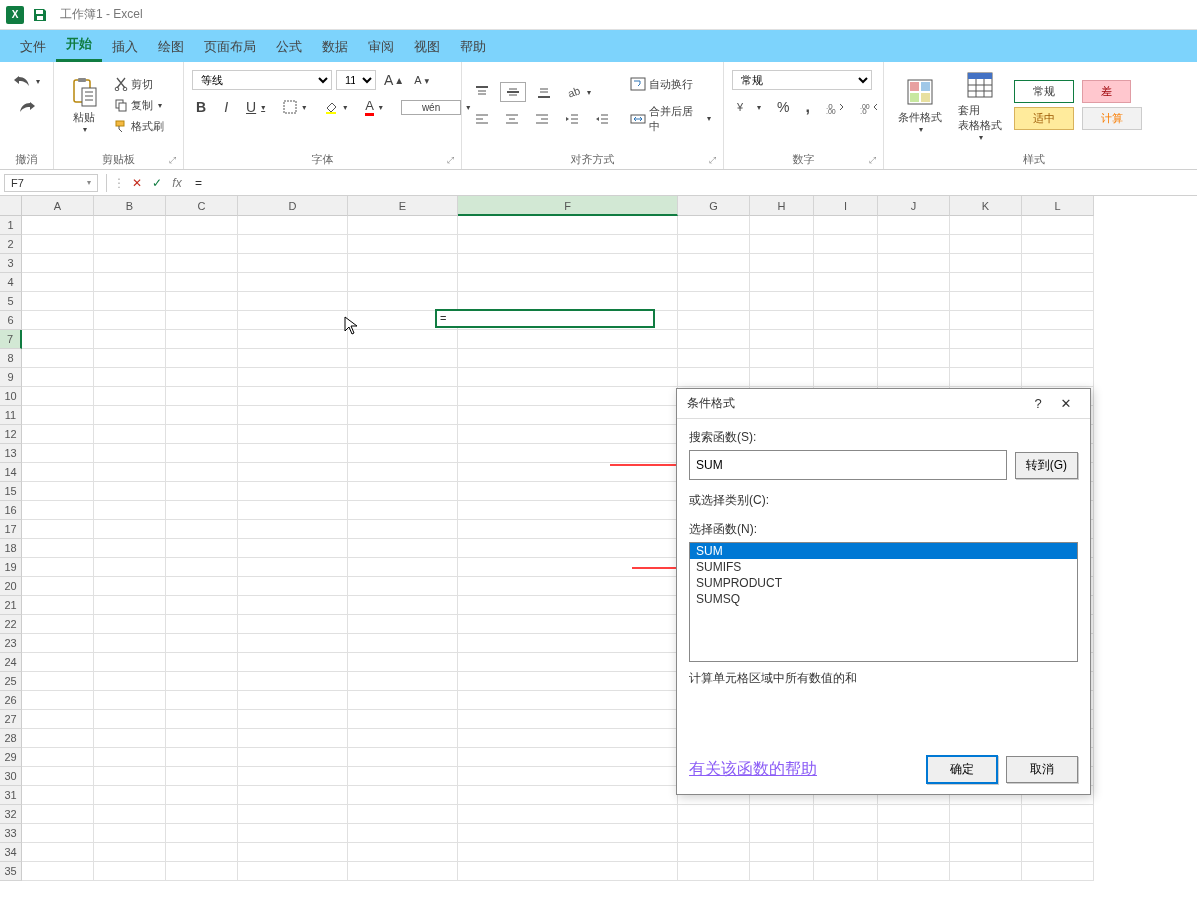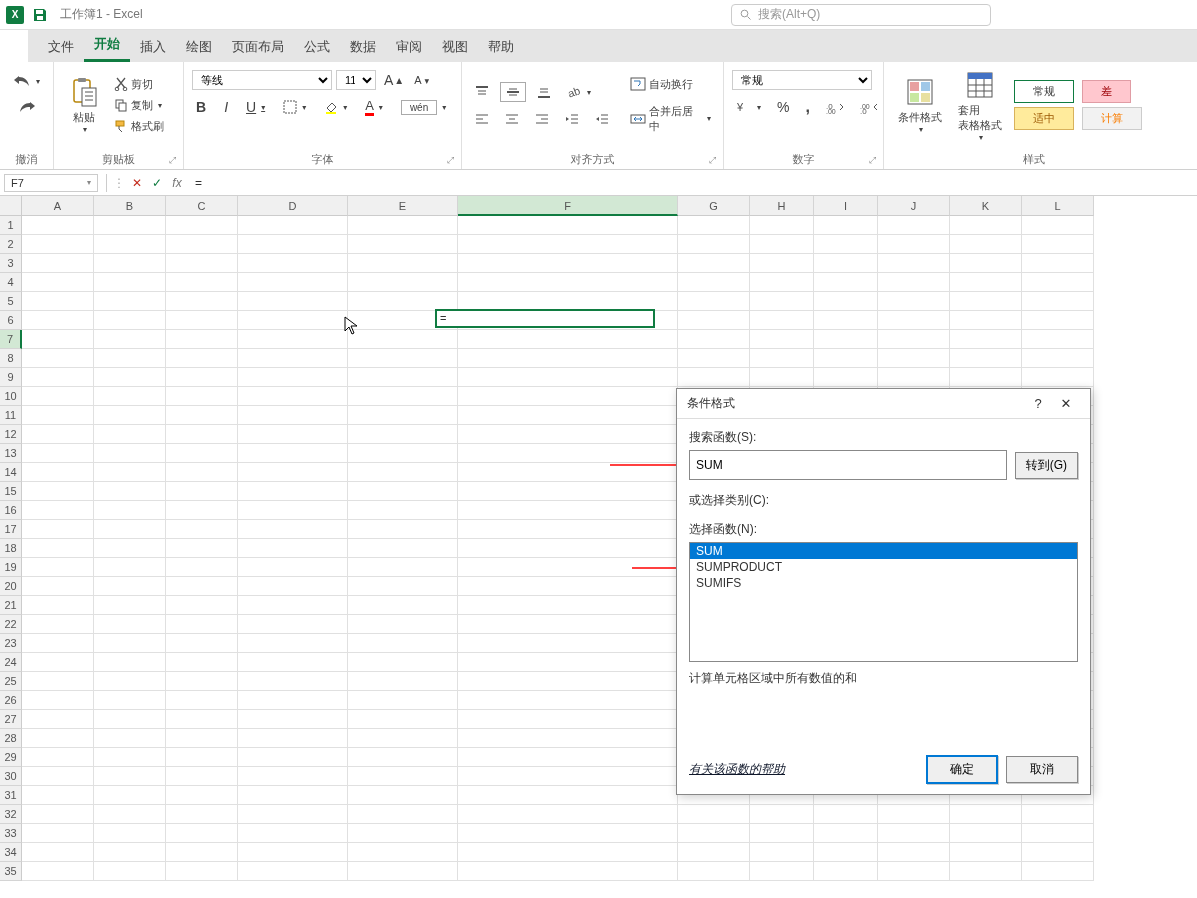--- a/index.html
+++ b/index.html
@@ -7,21 +7,21 @@
 
 
 .titlebar { height: 30px; background: #fff; display: flex; align-items: center; padding: 0 6px; border-bottom: 1px solid #e0e0e0; }
 .excel-icon { width: 18px; height: 18px; background: #107c41; display: inline-flex; align-items: center; justify-content: center; color: #fff; font-weight: bold; font-size: 10px; border-radius: 2px; margin-right: 8px; }
 .save-icon { width: 16px; height: 16px; color: #107c41; margin-right: 12px; }
 .title-text { color: #777; font-size: 12px; }
 .search-box { margin-left: auto; margin-right: 200px; display: flex; align-items: center; border: 1px solid #ccc; border-radius: 4px; padding: 2px 8px; width: 260px; height: 22px; color: #999; }
 .search-box svg { margin-right: 6px; }
 
 
-.tabs { height: 32px; display: flex; align-items: flex-end; padding: 0 10px; background: #e5e5e5; margin-left: 28px; }
+.tabs { height: 32px; display: flex; align-items: flex-end; padding: 0 10px; background: #7dd3fc; }
 .tab { padding: 6px 10px; font-size: 13px; color: #444; cursor: pointer; }
 .tab.active { color: #107c41; border-bottom: 3px solid #107c41; font-weight: 600; }
 
 
 .ribbon { height: 108px; background: #fff; border-bottom: 1px solid #d0d0d0; display: flex; }
 .ribbon-group { border-right: 1px solid #e0e0e0; padding: 4px 8px 2px 8px; display: flex; flex-direction: column; justify-content: space-between; position: relative; }
 .ribbon-group-label { text-align: center; font-size: 11px; color: #666; margin-top: 2px; }
 .ribbon-row { display: flex; align-items: center; gap: 4px; }
 .ribbon-col { display: flex; flex-direction: column; gap: 2px; }
 .rbtn { display: flex; align-items: center; gap: 3px; padding: 2px 4px; font-size: 11px; color: #444; cursor: pointer; }
@@ -71,47 +71,40 @@
 .dlg-input { flex: 1; border: 1px solid #888; padding: 4px 6px; font-size: 12px; }
 .dlg-btn { border: 1px solid #888; background: #efefef; padding: 4px 10px; font-size: 12px; cursor: pointer; box-shadow: 1px 1px 0 #ccc; }
 .dlg-btn.primary { border: 2px solid #0078d4; }
 .dlg-select { border: 1px solid #888; padding: 2px 4px; font-size: 12px; flex: 1; }
 .fn-list { border: 1px solid #888; height: 120px; overflow-y: scroll; margin-bottom: 8px; }
 .fn-item { padding: 1px 6px; font-size: 12px; cursor: pointer; }
 .fn-item.selected { background: #0078d4; color: #fff; }
 .fn-sig { font-size: 12px; margin-bottom: 4px; }
 .fn-desc { font-size: 12px; color: #333; margin-bottom: 60px; font-family: Liberation Serif, serif; }
 .dlg-footer { display: flex; align-items: center; padding-top: 8px; }
-.help-link { color: #0f172a; text-decoration: underline; cursor: pointer; font-size: 12px; font-style: italic; }
+.help-link { color: #8b5cf6; text-decoration: underline; cursor: pointer; font-size: 16px; }
 .dlg-footer .dlg-btn { width: 72px; text-align: center; margin-left: 8px; }
 
 
 .arrow { position: absolute; pointer-events: none; }
 .arrow-line { stroke: #ff0000; stroke-width: 1.5; fill: none; }
 .arrow-head { fill: #ff0000; }
 
 
 .cursor-ptr { position: absolute; pointer-events: none; }
 </style>
 </head>
 <body>
 
 <div class="titlebar">
   <span class="excel-icon">X</span>
   <svg class="save-icon" viewBox="0 0 16 16">
       <path fill="#107c41" d="M2 2h10l2 2v10H2V2zm2 1v4h7V3H4zm1 6v4h6V9H5z"></path>
     </svg>
   <span class="title-text">工作簿1 - Excel</span>
-  <div class="search-box">
-    <svg width="12" height="12" viewBox="0 0 16 16">
-        <circle cx="6" cy="6" r="4.5" stroke="#999" fill="none" stroke-width="1.3"></circle>
-        <line x1="10" y1="10" x2="14" y2="14" stroke="#999" stroke-width="1.3"></line>
-      </svg>
-    <span>搜索(Alt+Q)</span>
-  </div>
 </div>
 
 <div class="tabs">
   <div class="tab">文件</div>
   <div class="tab active">开始</div>
   <div class="tab">插入</div>
   <div class="tab">绘图</div>
   <div class="tab">页面布局</div>
   <div class="tab">公式</div>
   <div class="tab">数据</div>
@@ -206,21 +199,21 @@
               <path d="M3 8l5-5 4 4-5 5-4-4z" fill="none" stroke="#555"></path>
               <rect x="2" y="12" width="10" height="2" fill="#ffff00"></rect>
             </svg>
             <span class="dropdown-arrow">▾</span>
           </span>
         <span class="rbtn">
             <span style="font-size:13px;border-bottom:3px solid #ff0000">A</span>
             <span class="dropdown-arrow">▾</span>
           </span>
         <span class="rbtn">
-            <span style="font-size:10px;border:1px solid #aaa;padding:1px 8px">wén</span>
+            <span style="font-size:10px;border:1px solid #aaa;padding:1px 20px">wén</span>
             <span class="dropdown-arrow">▾</span>
           </span>
       </div>
     </div>
     <div class="ribbon-group-label">字体</div>
     <div class="dialog-launcher">⤢</div>
   </div>
 
   <div class="ribbon-group" style="width:262px">
     <div class="ribbon-row" style="height:78px;gap:12px">
@@ -904,22 +897,23 @@
     <div class="dlg-row">
       <input class="dlg-input" style="height: 30px;" value="SUM">
       <button class="dlg-btn">转到(G)</button>
     </div>
     <div class="dlg-row">
       <span>或选择类别(C):</span>
     </div>
     <label class="dlg-label"><span>选择函数(N):</span></label>
     <div class="fn-list" id="fn-list">
         <div class="fn-item selected">SUM</div>
+        <div class="fn-item">SUMIFS</div>
         <div class="fn-item">SUMPRODUCT</div>
-        <div class="fn-item">SUMIFS</div>
+        <div class="fn-item">SUMSQ</div>
       </div>
     <div class="fn-desc">计算单元格区域中所有数值的和</div>
     <div class="dlg-footer">
       <a class="help-link">有关该函数的帮助</a>
       <div style="flex:1"></div>
       <button class="dlg-btn primary">确定</button>
       <button class="dlg-btn">取消</button>
     </div>
   </div>
 </div>

